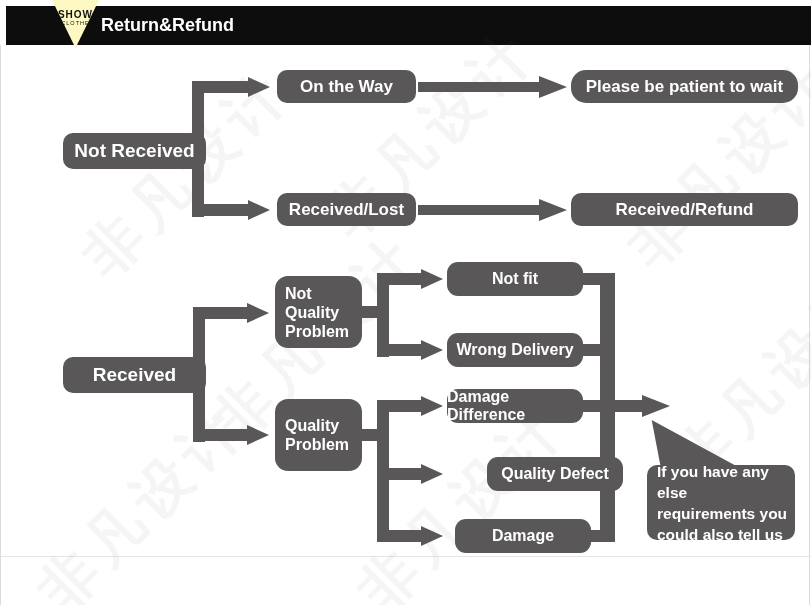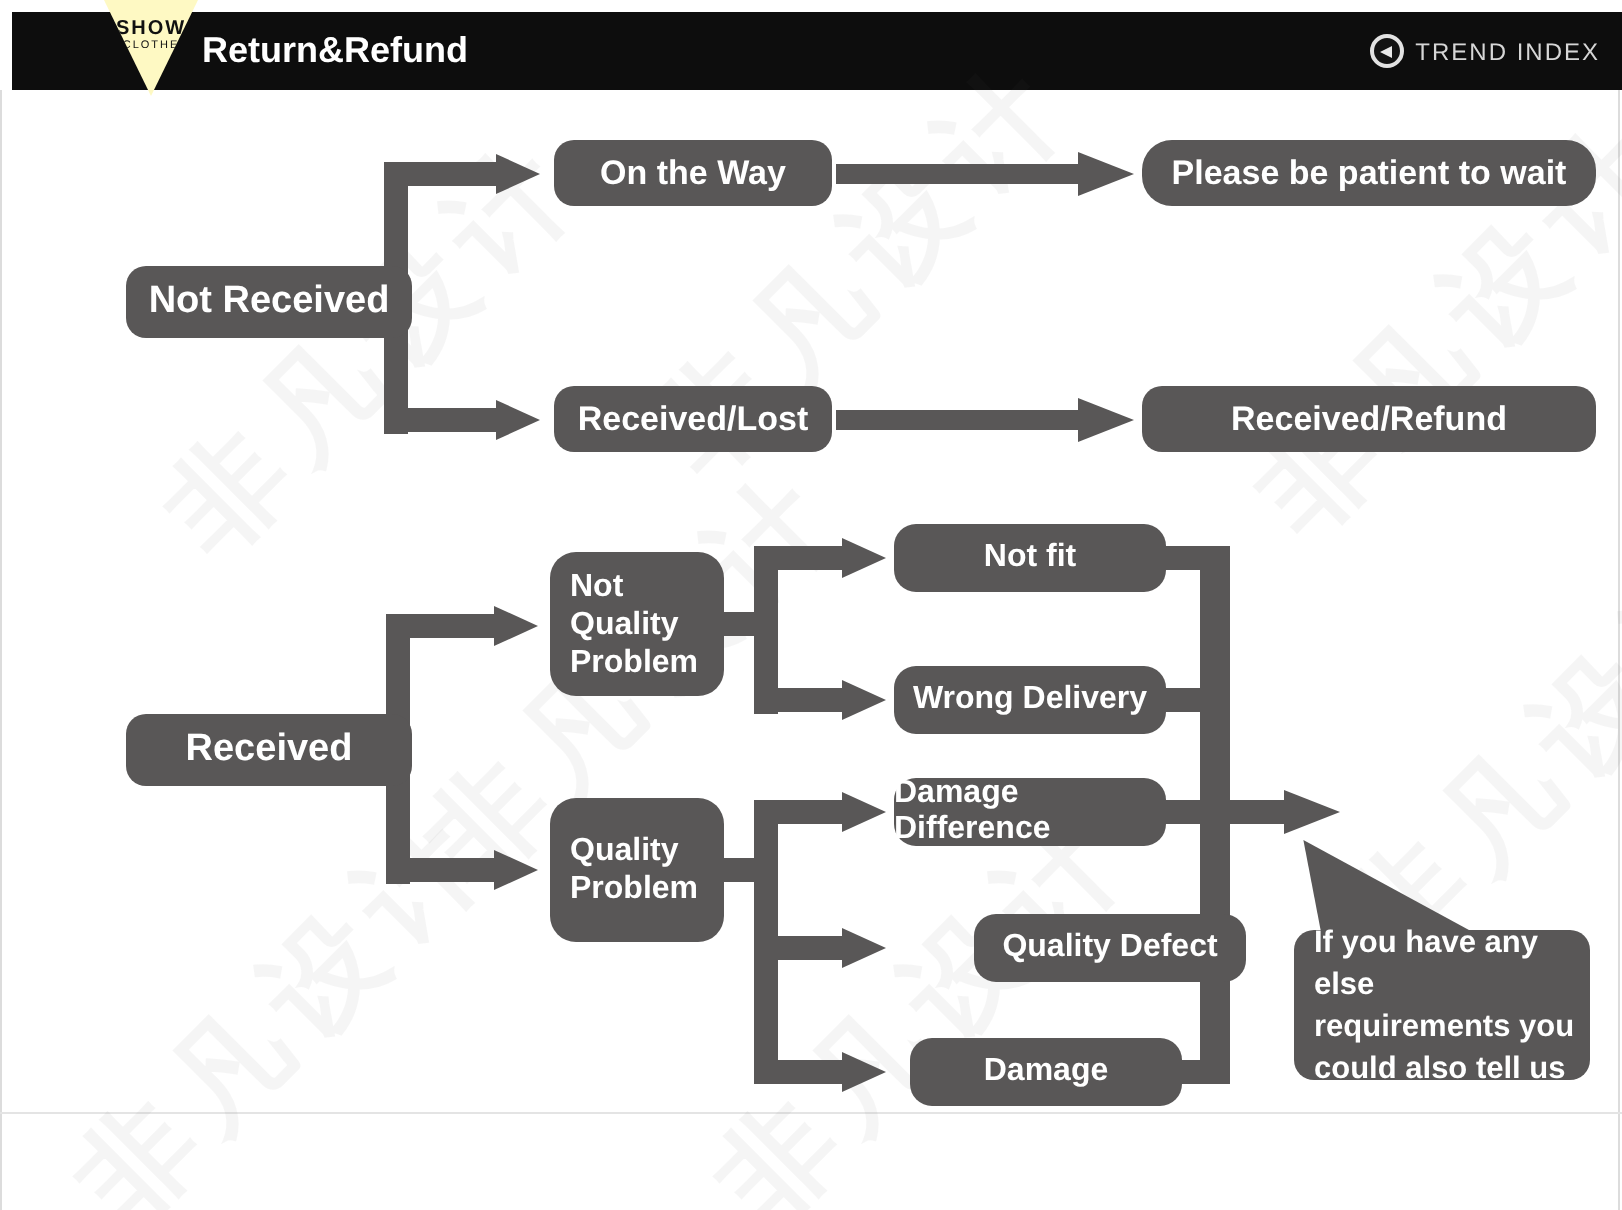--- a/index.html
+++ b/index.html
@@ -74,26 +74,20 @@
   <div class="wm" style="left:330px; top:470px;">非凡设计</div>
   <div class="wm" style="left:645px; top:340px;">非凡设计</div>
   <div class="wm" style="left:185px; top:300px;">非凡设计</div>
 
   <div class="header-bar"></div>
   <div class="logo-tri">
     <span class="logo-line1">SHOW</span>
     <span class="logo-line2">CLOTHE</span>
   </div>
   <div class="hdr-title">Return&amp;Refund</div>
-  <div class="hdr-right">
-    <span class="trend-circle">
-        <span class="trend-arrow"></span>
-      </span>
-    <span class="hdr-brand">TREND INDEX</span>
-  </div>
 
   <div class="edge-v" style="left:0; top:45px; height:560px;"></div>
   <div class="edge-v" style="left:809px; top:45px; height:560px;"></div>
   <div class="edge-h" style="left:0; top:556px; width:811px;"></div>
 
   <div class="nd lg" style="left:31px; top:133px; width:143px; height:36px;">Not Received</div>
 
   <div class="ln" style="left:172px; top:145px; width:24px; height:12px;"></div>
   <div class="ln" style="left:192px; top:81px; width:12px; height:136px;"></div>
 

